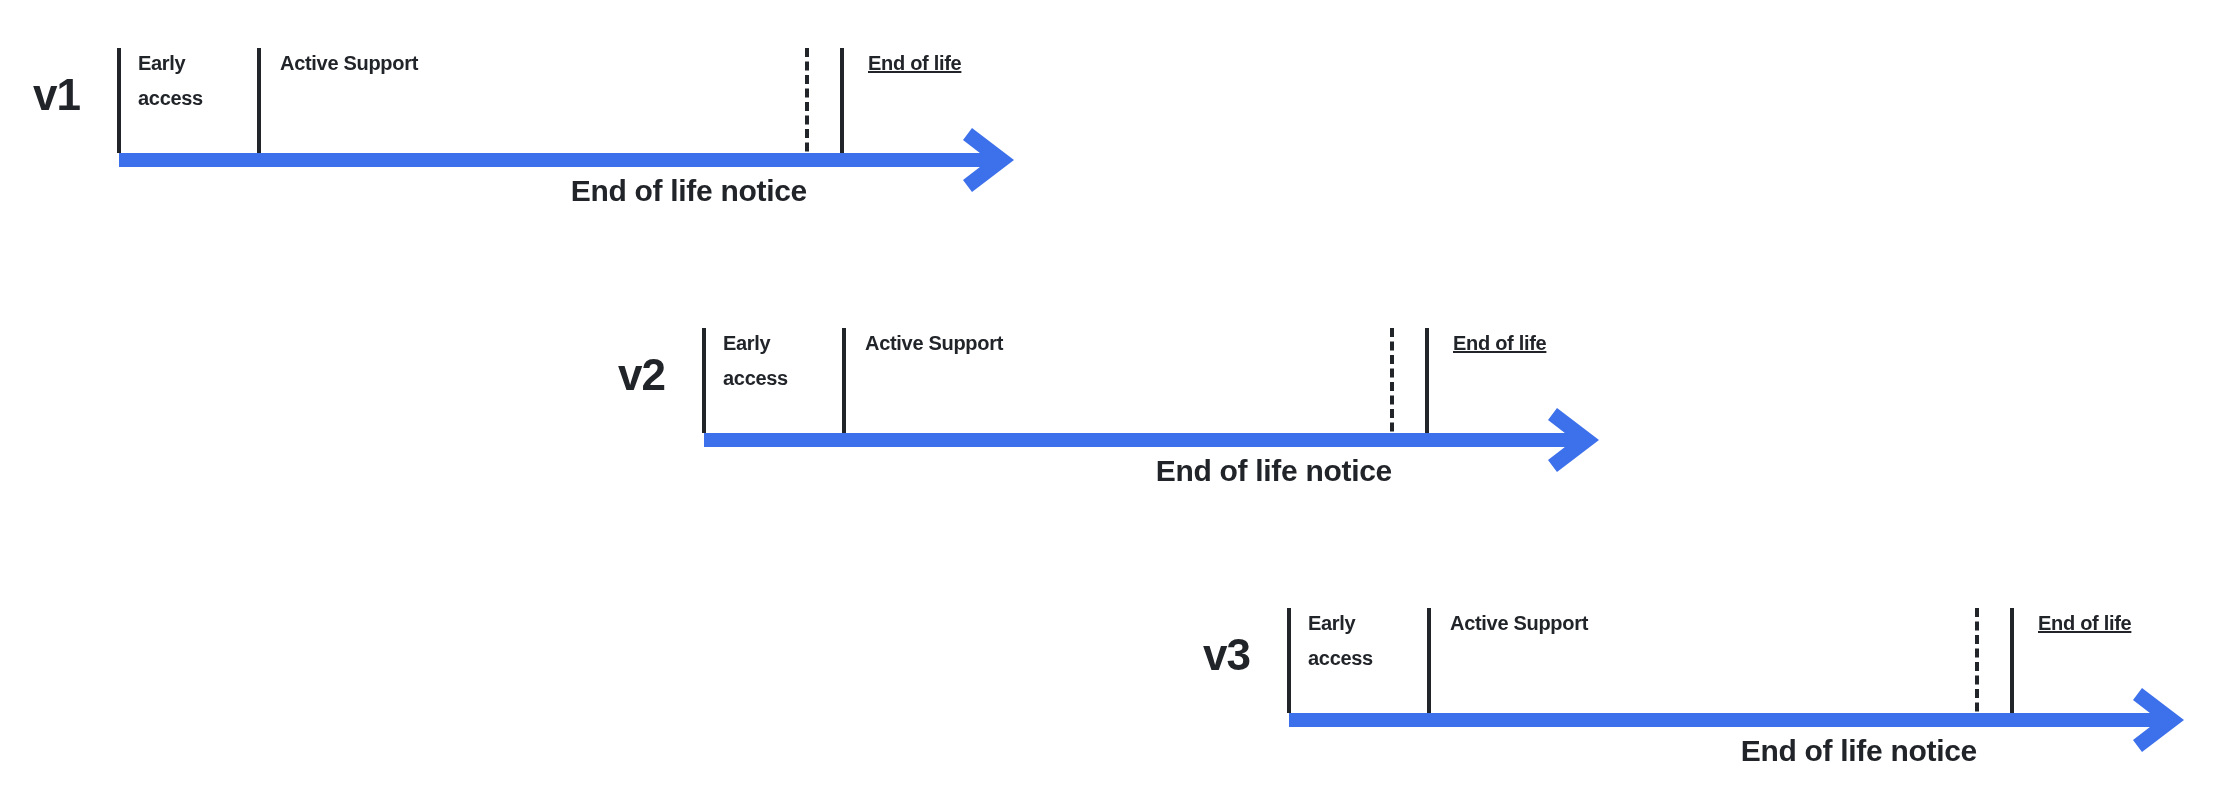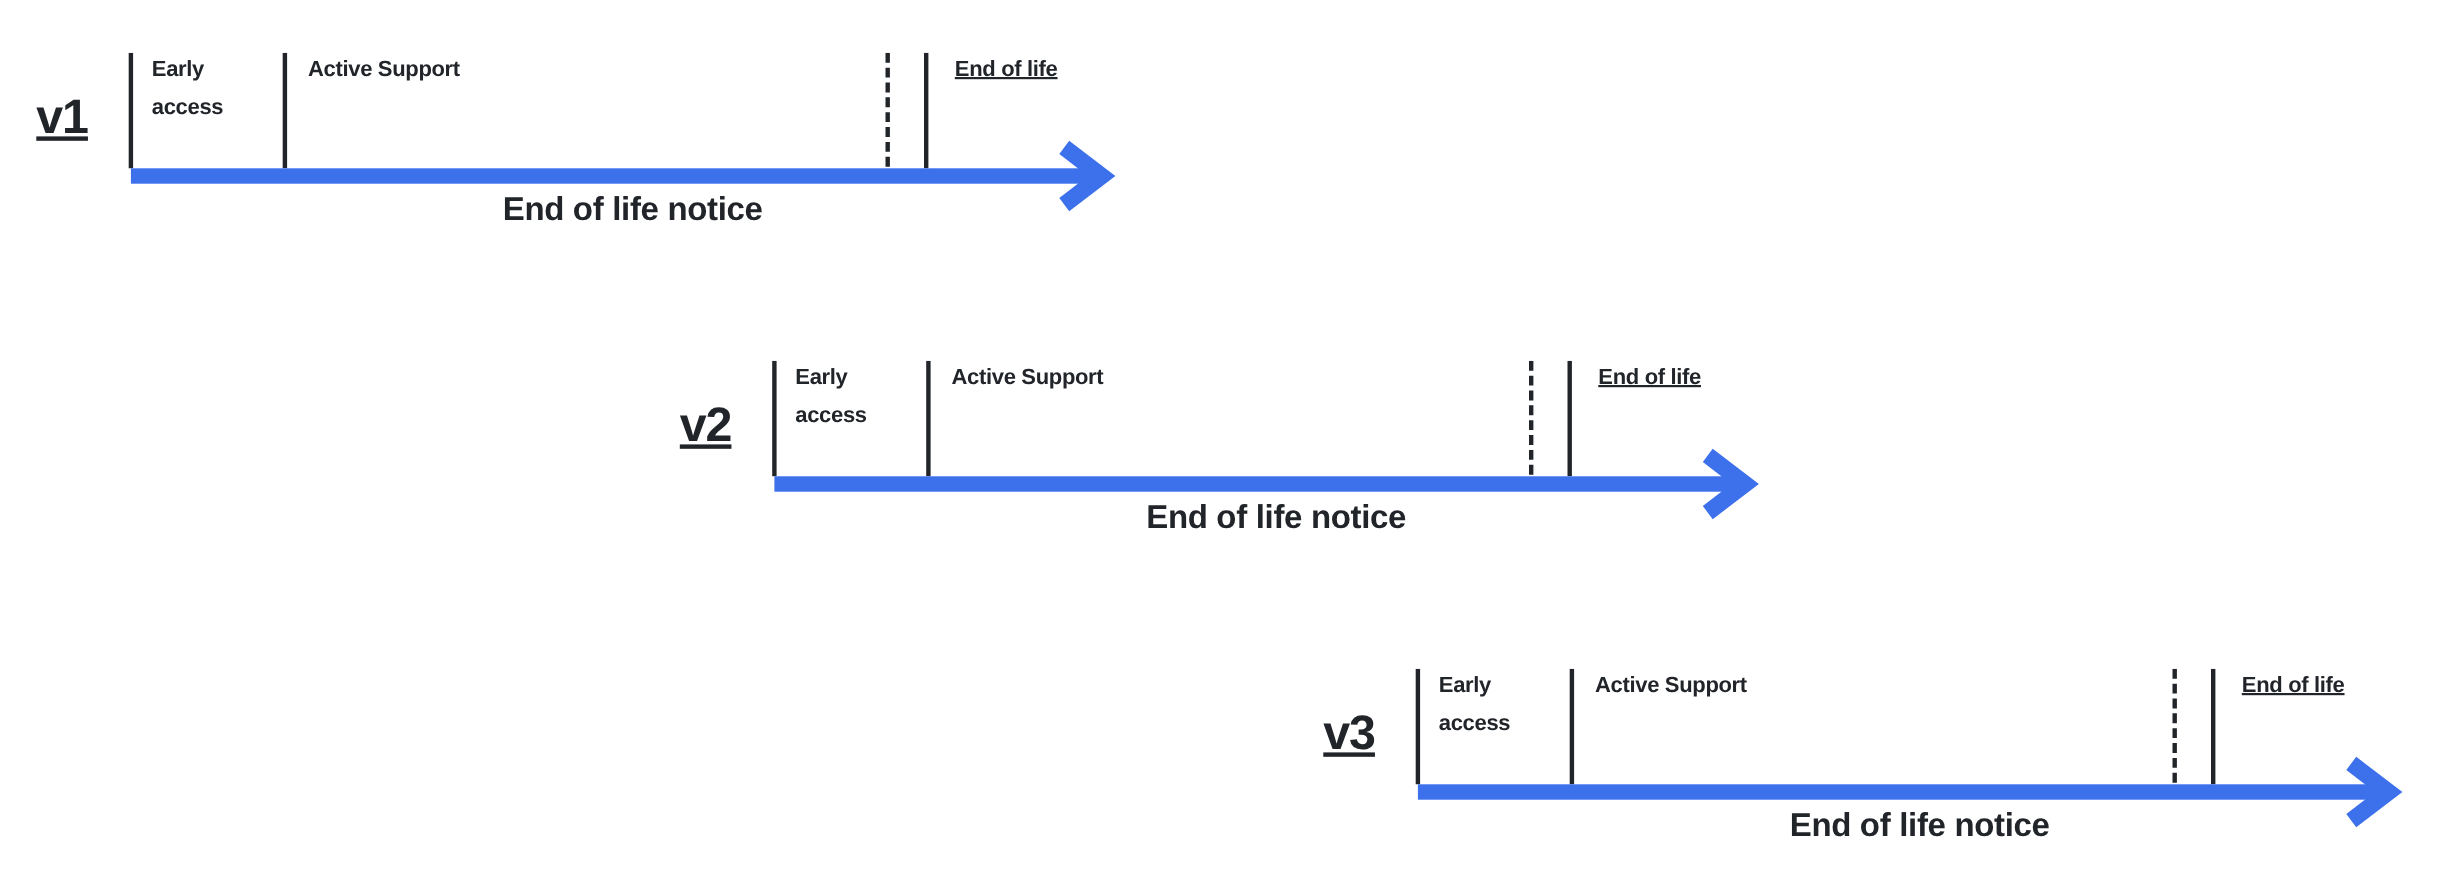--- a/index.html
+++ b/index.html
@@ -20,28 +20,27 @@
     width: 1010px;
     height: 180px;
   }
   .t1 { left: 33px;   top: 48px;  }
   .t2 { left: 618px;  top: 328px; }
   .t3 { left: 1203px; top: 608px; }
 
   .vlabel {
     position: absolute;
     left: 0;
-    top: 37px;
+    top: 25px;
     font-size: 44px;
     line-height: 44px;
     font-weight: 700;
     letter-spacing: -1px;
     color: var(--ink, #212429);
     white-space: nowrap;
-    text-decoration: underline;
   }
   .track {
     position: absolute;
     left: 0;
     top: 0;
     display: block;
   }
   .tick {
     stroke: var(--ink, #212429);
     stroke-width: 4;
@@ -63,20 +62,21 @@
     white-space: normal;
   }
   .p-early  { left: 105px; width: 115px; }
   .p-active { left: 247px; white-space: nowrap; }
   .p-eol    { left: 835px; white-space: nowrap; text-decoration: underline; }
   .notice {
     position: absolute;
     top: 125px;
     left: 424px;
     width: 350px;
+    text-align: right;
     font-size: 30px;
     line-height: 35px;
     font-weight: 700;
     letter-spacing: -0.3px;
     color: var(--ink, #212429);
     white-space: nowrap;
   }
 </style>
 </head>
 <body>

